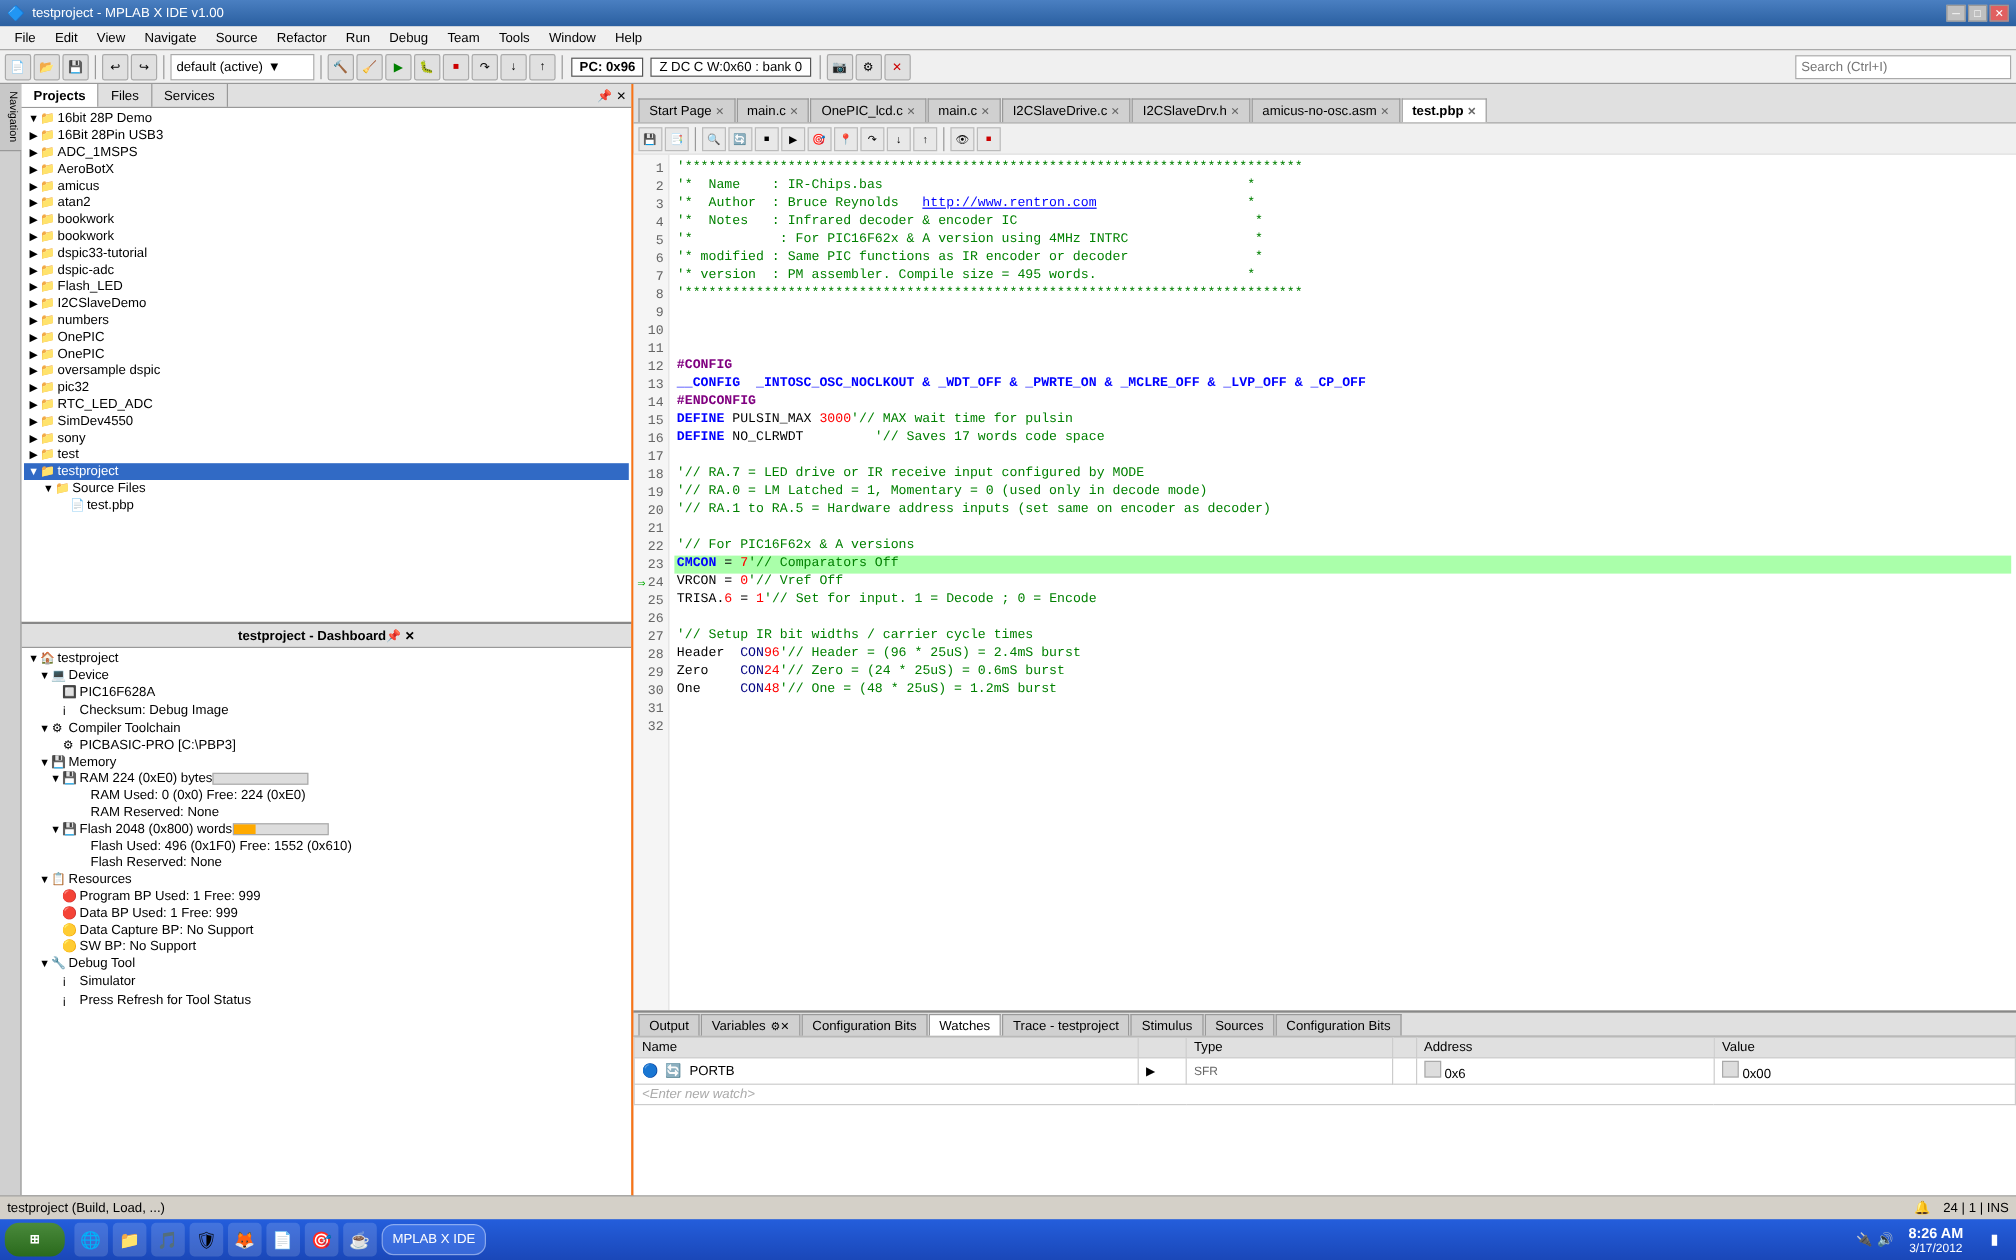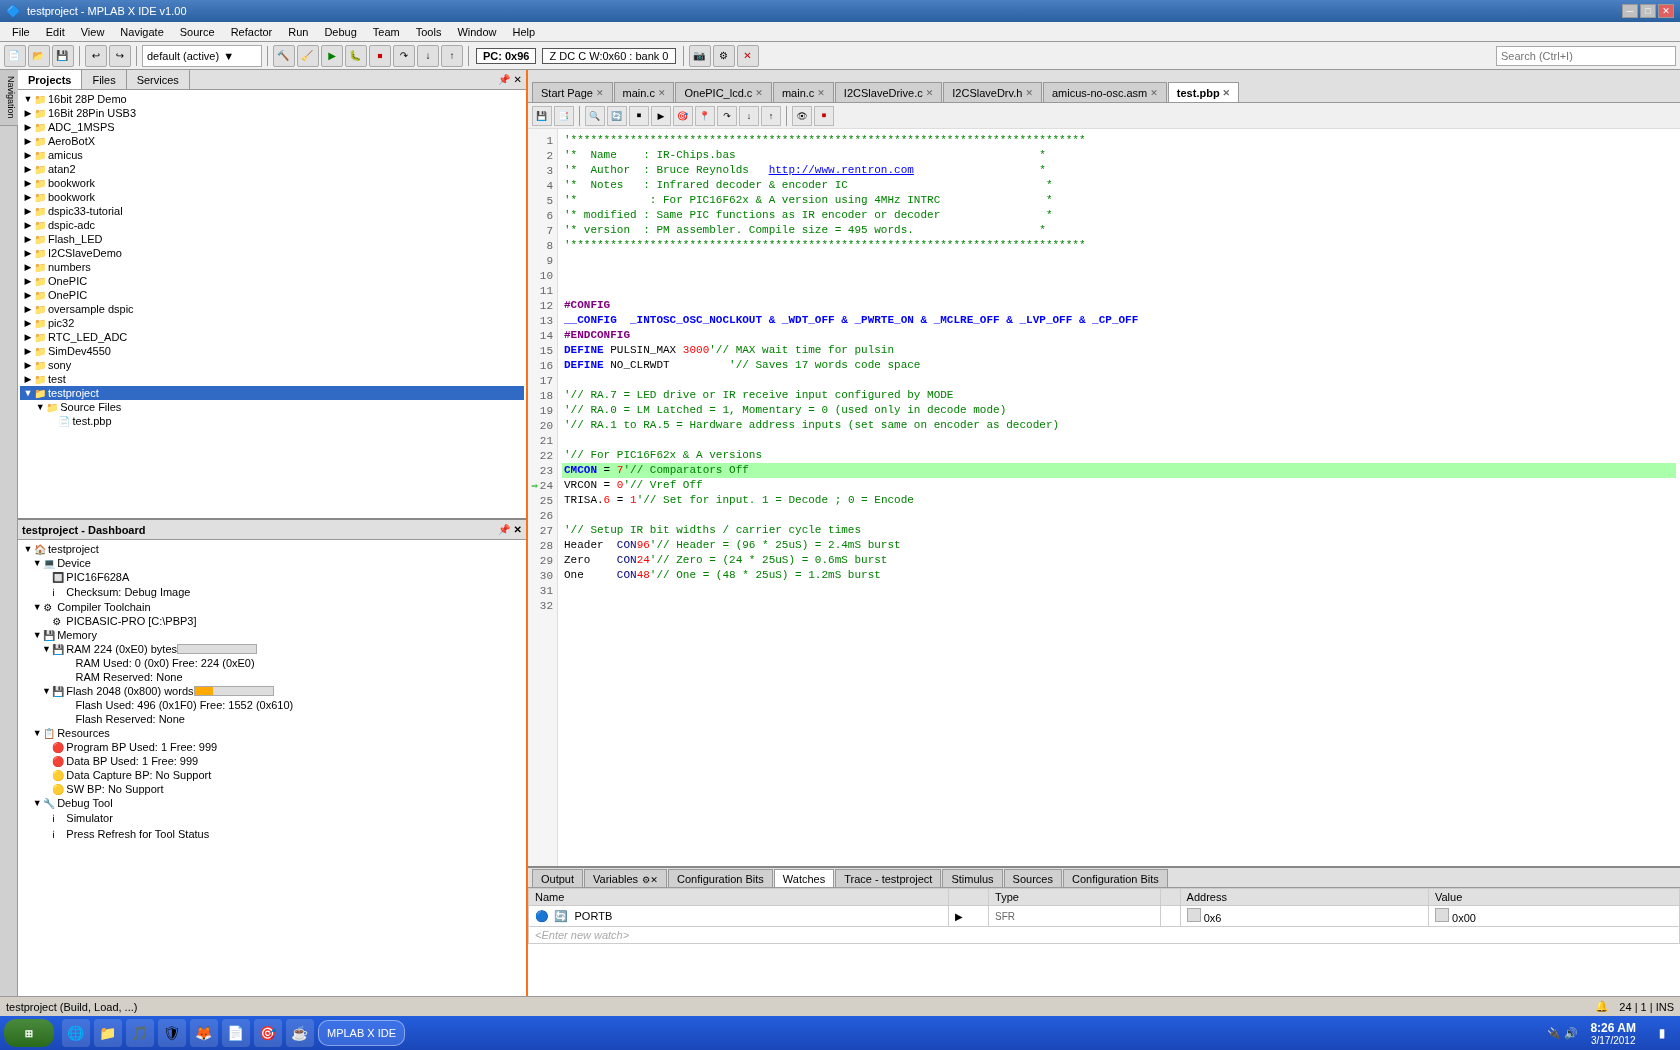--- a/index.html
+++ b/index.html
@@ -43,21 +43,21 @@
     .tree-indent { display: inline-block; }
     .tree-expander { width: 12px; font-size: 9px; display: inline-block; text-align: center; }
     .tree-icon { width: 14px; font-size: 10px; display: inline-block; }
     .tree-label { font-size: 11px; }
 
     
     #left-top { height: 450px; display: flex; flex-direction: column; border-bottom: 2px solid #888; }
     #left-bottom { flex: 1; display: flex; flex-direction: column; overflow: hidden; }
 
     
-    #dashboard-header { height: 20px; background: #e0e0e0; display: flex; align-items: center; padding: 0 4px; border-bottom: 1px solid #999; font-size: 11px; font-weight: bold; justify-content: space-between; }
+    #dashboard-header { height: 20px; background: #e0e0e0; display: flex; align-items: center; padding: 0 4px; border-bottom: 1px solid #999; font-size: 11px; font-weight: bold; justify-content: center; }
     #dashboard-tree { flex: 1; overflow: auto; background: #fff; padding: 2px; }
 
     
     .progress-container { width: 80px; height: 10px; background: #ddd; border: 1px solid #aaa; display: inline-block; vertical-align: middle; }
     .progress-bar { height: 100%; }
     .progress-ram { background: #4444ff; width: 0%; }
     .progress-flash { background: #ffaa00; width: 24%; }
 
     
     #right-panel { flex: 1; display: flex; flex-direction: column; }
@@ -79,21 +79,21 @@
     #code-content { flex: 1; overflow: auto; padding: 4px; font-family: 'Courier New', monospace; font-size: 11px; line-height: 15px; background: #fff; }
     .code-line { height: 15px; display: flex; align-items: center; white-space: pre; padding-left: 2px; }
     .code-line.current-debug { background: #aaffaa; }
     .c-comment { color: #008000; }
     .c-keyword { color: #0000ff; font-weight: bold; }
     .c-define { color: #800080; font-weight: bold; }
     .c-number { color: #ff0000; }
     .c-con { color: #000080; }
 
     
-    #output-panel { height: 130px; border-top: 2px solid #888; display: flex; flex-direction: column; }
+    #output-panel { height: 154px; border-top: 2px solid #888; display: flex; flex-direction: column; }
     #output-tabs { height: 20px; background: #e0e0e0; display: flex; align-items: flex-end; border-bottom: 1px solid #999; padding-left: 4px; }
     .output-tab { height: 18px; padding: 0 8px; background: #d0d0d0; border: 1px solid #999; border-bottom: none; font-size: 11px; cursor: pointer; display: flex; align-items: center; margin-right: 1px; }
     .output-tab.active { background: #fff; }
     #output-content { flex: 1; background: #fff; overflow: auto; }
     .watches-table { width: 100%; border-collapse: collapse; font-size: 11px; }
     .watches-table th { background: #e0e0e0; border: 1px solid #ccc; padding: 2px 6px; text-align: left; font-weight: normal; }
     .watches-table td { border: 1px solid #ccc; padding: 2px 6px; }
     .watches-table tr.watch-row { background: #fff; }
     .sfr-badge { color: #666; font-size: 10px; }
 

